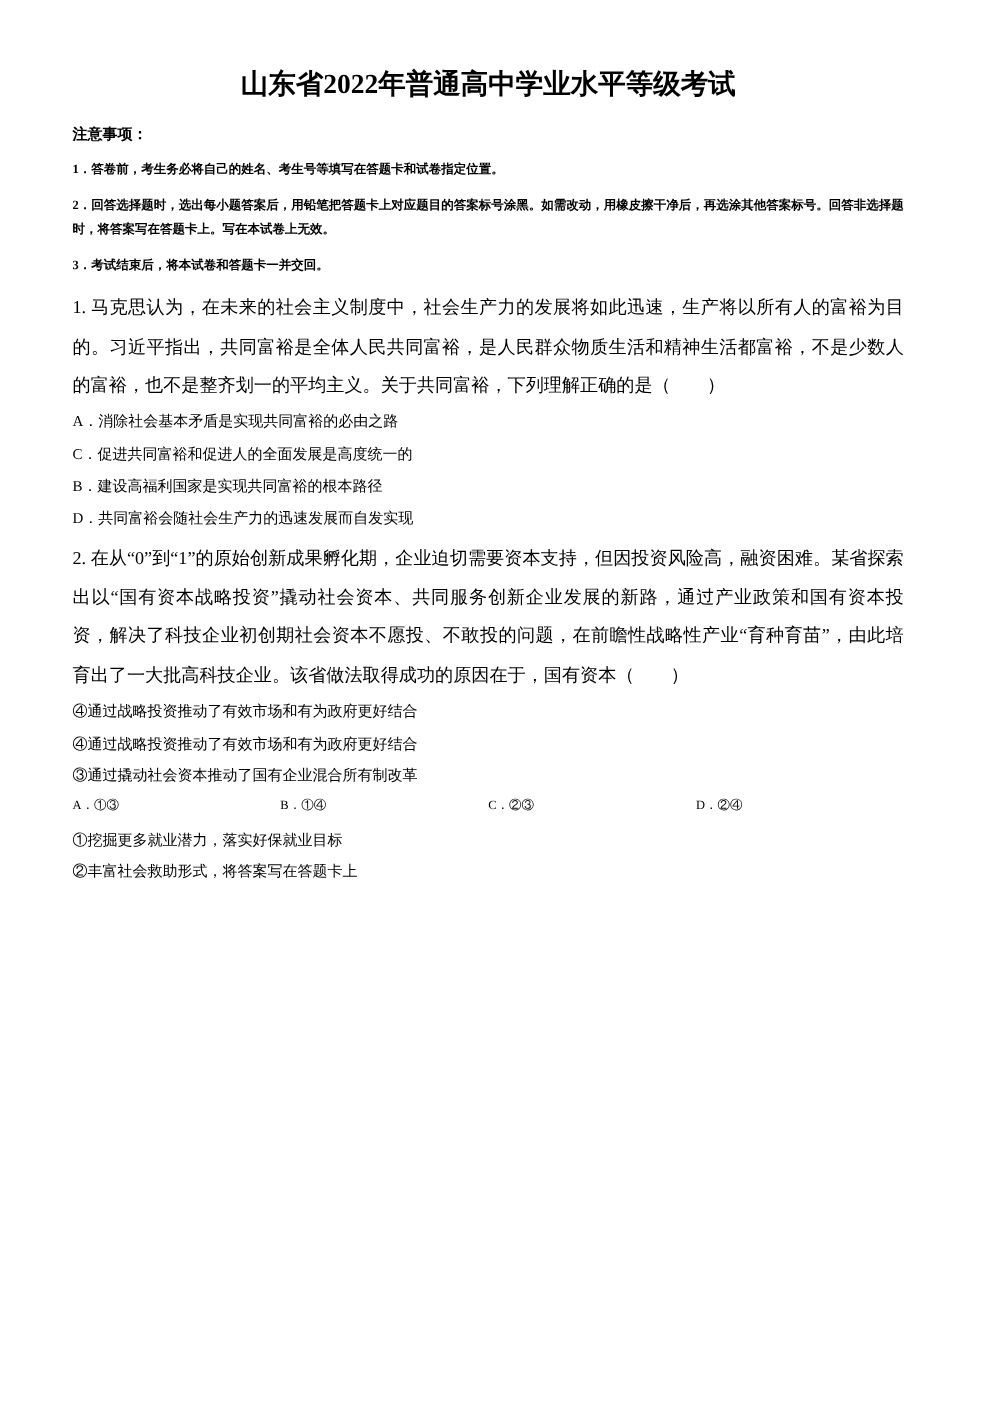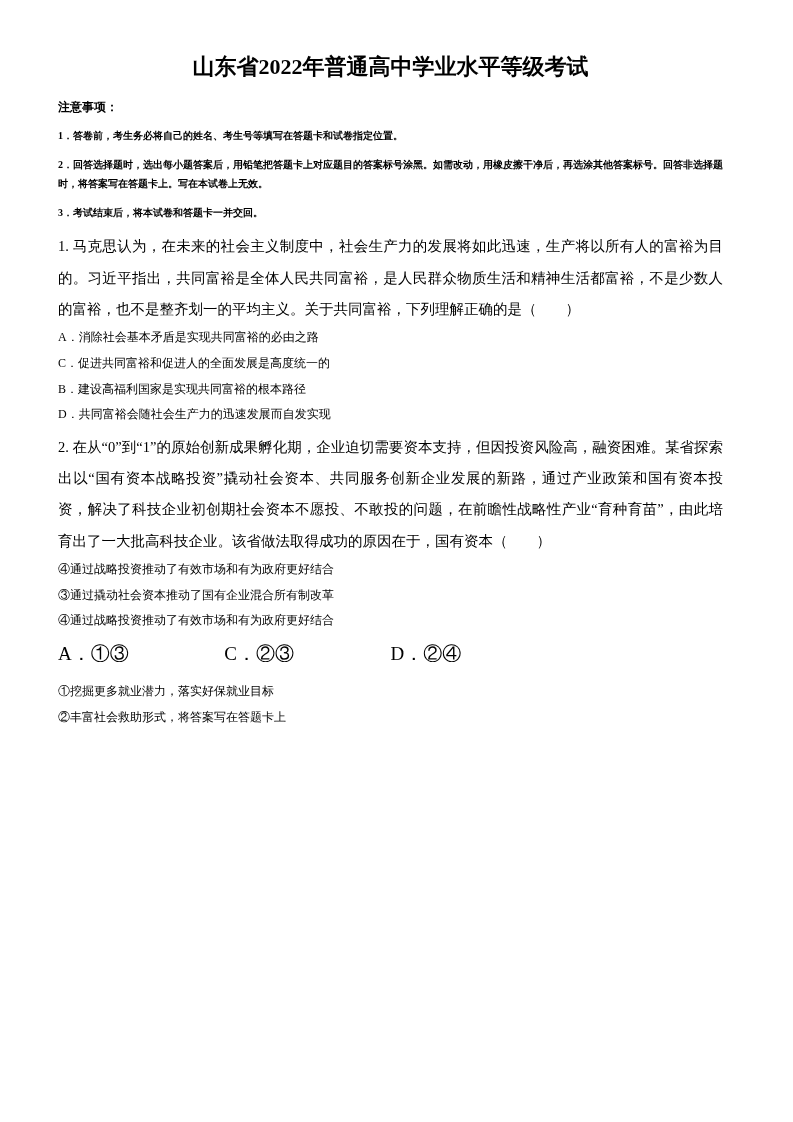--- a/index.html
+++ b/index.html
@@ -64,21 +64,21 @@
       text-align: justify;
     }
     .option {
       font-size: 12px;
       font-weight: normal;
       line-height: 2.15;
       margin: 0;
     }
     .choice-row {
       display: flex;
-      font-size: 19px;
+      font-size: 10px;
       line-height: 2.15;
       margin: 0;
     }
     .choice-row span {
       flex: 0 0 25%;
       text-align: left;
     }
   </style>
 </head>
 <body>
@@ -99,24 +99,25 @@
     <p class="stem">1. 马克思认为，在未来的社会主义制度中，社会生产力的发展将如此迅速，生产将以所有人的富裕为目的。习近平指出，共同富裕是全体人民共同富裕，是人民群众物质生活和精神生活都富裕，不是少数人的富裕，也不是整齐划一的平均主义。关于共同富裕，下列理解正确的是（　　）</p>
     <p class="option">A．消除社会基本矛盾是实现共同富裕的必由之路</p>
     <p class="option">C．促进共同富裕和促进人的全面发展是高度统一的</p>
     <p class="option">B．建设高福利国家是实现共同富裕的根本路径</p>
     <p class="option">D．共同富裕会随社会生产力的迅速发展而自发实现</p>
   </div>
 
   <div class="question">
     <p class="stem">2. 在从“0”到“1”的原始创新成果孵化期，企业迫切需要资本支持，但因投资风险高，融资困难。某省探索出以“国有资本战略投资”撬动社会资本、共同服务创新企业发展的新路，通过产业政策和国有资本投资，解决了科技企业初创期社会资本不愿投、不敢投的问题，在前瞻性战略性产业“育种育苗”，由此培育出了一大批高科技企业。该省做法取得成功的原因在于，国有资本（　　）</p>
     <p class="option">④通过战略投资推动了有效市场和有为政府更好结合</p>
+    <p class="option">④通过战略投资推动了有效市场和有为政府更好结合</p>
     <p class="option">③通过撬动社会资本推动了国有企业混合所有制改革</p>
-    <p class="option">④通过战略投资推动了有效市场和有为政府更好结合</p>
     <div class="choice-row">
       <span>A．①③</span>
+      <span>B．①④</span>
       <span>C．②③</span>
       <span>D．②④</span>
     </div>
   </div>
 
   <div class="question">
     <p class="option">①挖掘更多就业潜力，落实好保就业目标</p>
     <p class="option">②丰富社会救助形式，将答案写在答题卡上</p>
   </div>
 

